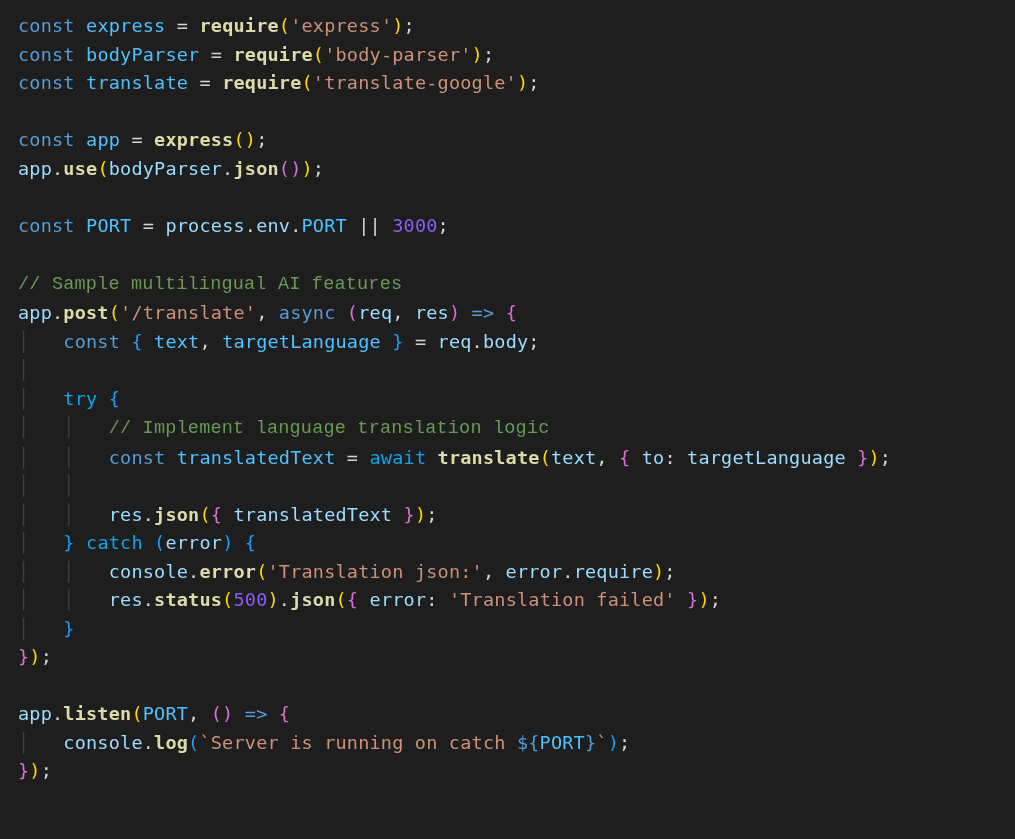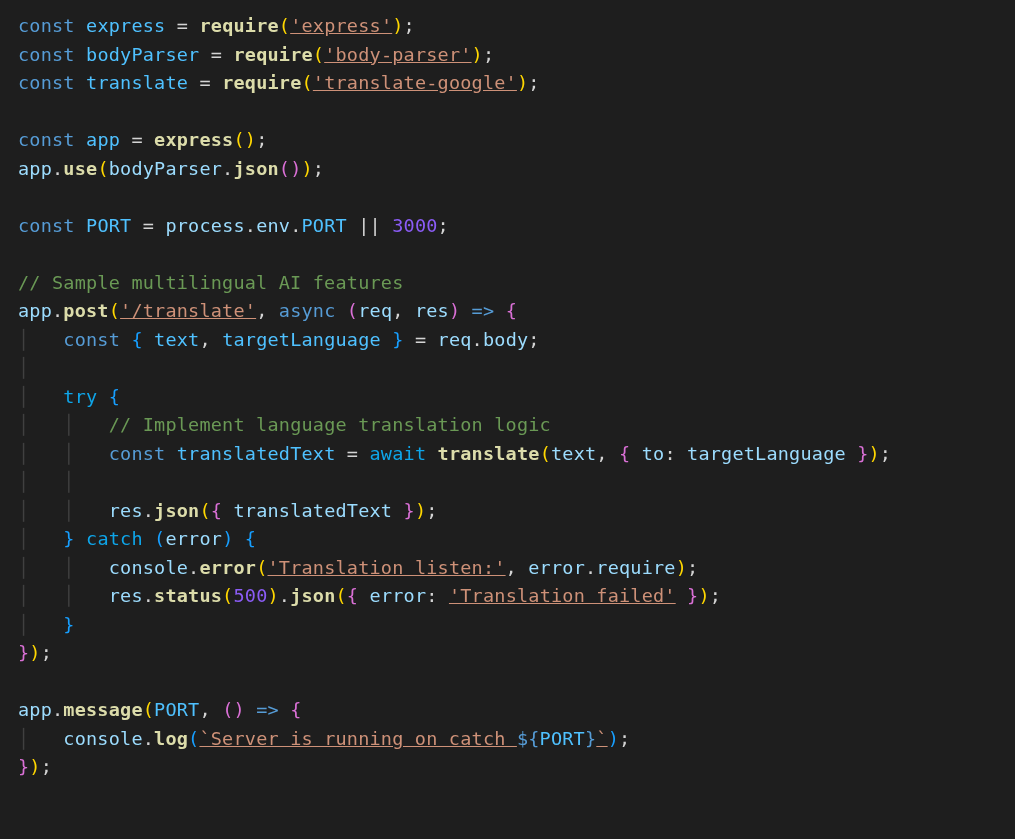--- a/index.html
+++ b/index.html
@@ -18,23 +18,23 @@
     line-height: 28.5px;
     color: #d4d4d4;
     white-space: pre;
     letter-spacing: 0.2px;
   }
   .kw   { color: #569cd6; }      
   .ctrl { color: #0ea5e9; }      
   .fn   { color: #dcdcaa; font-weight: bold; }      
   .var  { color: #9cdcfe; }      
   .cvar { color: #4fc1ff; }      
-  .str  { color: #ce9178; text-decoration: underline; }      
+  .str  { color: #ce9178; }      
   .num  { color: #8b5cf6; }      
-  .cmt  { color: #6a9955; }      
+  .cmt  { color: #6a9955; font-family: Liberation Mono, monospace; }      
   .pun  { color: #d4d4d4; }      
   .brace-y { color: #ffd700; }   
   .brace-p { color: #da70d6; }   
   .brace-b { color: #179fff; }   
   .op   { color: #d4d4d4; }
   .guide { color: #404040; }
 </style>
 </head>
 <body>
 
@@ -50,21 +50,21 @@
 <span class="cmt">// Sample multilingual AI features</span>
 <span class="var">app</span><span class="pun">.</span><span class="fn">post</span><span class="brace-y">(</span><span class="str">'/translate'</span><span class="pun">,</span> <span class="kw">async</span> <span class="brace-p">(</span><span class="var">req</span><span class="pun">,</span> <span class="var">res</span><span class="brace-p">)</span> <span class="kw">=&gt;</span> <span class="brace-p">{</span>
 <span class="guide">│   </span><span class="kw">const</span> <span class="brace-b">{</span> <span class="cvar">text</span><span class="pun">,</span> <span class="cvar">targetLanguage</span> <span class="brace-b">}</span> <span class="op">=</span> <span class="var">req</span><span class="pun">.</span><span class="var">body</span><span class="pun">;</span>
 <span class="guide">│</span>
 <span class="guide">│   </span><span class="ctrl">try</span> <span class="brace-b">{</span>
 <span class="guide">│   │   </span><span class="cmt">// Implement language translation logic</span>
 <span class="guide">│   │   </span><span class="kw">const</span> <span class="cvar">translatedText</span> <span class="op">=</span> <span class="ctrl">await</span> <span class="fn">translate</span><span class="brace-y">(</span><span class="var">text</span><span class="pun">,</span> <span class="brace-p">{</span> <span class="var">to</span><span class="pun">:</span> <span class="var">targetLanguage</span> <span class="brace-p">}</span><span class="brace-y">)</span><span class="pun">;</span>
 <span class="guide">│   │</span>
 <span class="guide">│   │   </span><span class="var">res</span><span class="pun">.</span><span class="fn">json</span><span class="brace-y">(</span><span class="brace-p">{</span> <span class="var">translatedText</span> <span class="brace-p">}</span><span class="brace-y">)</span><span class="pun">;</span>
 <span class="guide">│   </span><span class="brace-b">}</span> <span class="ctrl">catch</span> <span class="brace-b">(</span><span class="var">error</span><span class="brace-b">)</span> <span class="brace-b">{</span>
-<span class="guide">│   │   </span><span class="var">console</span><span class="pun">.</span><span class="fn">error</span><span class="brace-y">(</span><span class="str">'Translation listen:'</span><span class="pun">,</span> <span class="var">error</span><span class="pun">.</span><span class="var">require</span><span class="brace-y">)</span><span class="pun">;</span>
+<span class="guide">│   │   </span><span class="var">console</span><span class="pun">.</span><span class="fn">error</span><span class="brace-y">(</span><span class="str">'Translation json:'</span><span class="pun">,</span> <span class="var">error</span><span class="pun">.</span><span class="var">require</span><span class="brace-y">)</span><span class="pun">;</span>
 <span class="guide">│   │   </span><span class="var">res</span><span class="pun">.</span><span class="fn">status</span><span class="brace-y">(</span><span class="num">500</span><span class="brace-y">)</span><span class="pun">.</span><span class="fn">json</span><span class="brace-y">(</span><span class="brace-p">{</span> <span class="var">error</span><span class="pun">:</span> <span class="str">'Translation failed'</span> <span class="brace-p">}</span><span class="brace-y">)</span><span class="pun">;</span>
 <span class="guide">│   </span><span class="brace-b">}</span>
 <span class="brace-p">}</span><span class="brace-y">)</span><span class="pun">;</span>
 
-<span class="var">app</span><span class="pun">.</span><span class="fn">message</span><span class="brace-y">(</span><span class="cvar">PORT</span><span class="pun">,</span> <span class="brace-p">()</span> <span class="kw">=&gt;</span> <span class="brace-p">{</span>
+<span class="var">app</span><span class="pun">.</span><span class="fn">listen</span><span class="brace-y">(</span><span class="cvar">PORT</span><span class="pun">,</span> <span class="brace-p">()</span> <span class="kw">=&gt;</span> <span class="brace-p">{</span>
 <span class="guide">│   </span><span class="var">console</span><span class="pun">.</span><span class="fn">log</span><span class="brace-b">(</span><span class="str">`Server is running on catch </span><span class="kw">${</span><span class="cvar">PORT</span><span class="kw">}</span><span class="str">`</span><span class="brace-b">)</span><span class="pun">;</span>
 <span class="brace-p">}</span><span class="brace-y">)</span><span class="pun">;</span>
 </pre>
 
 </body></html>

